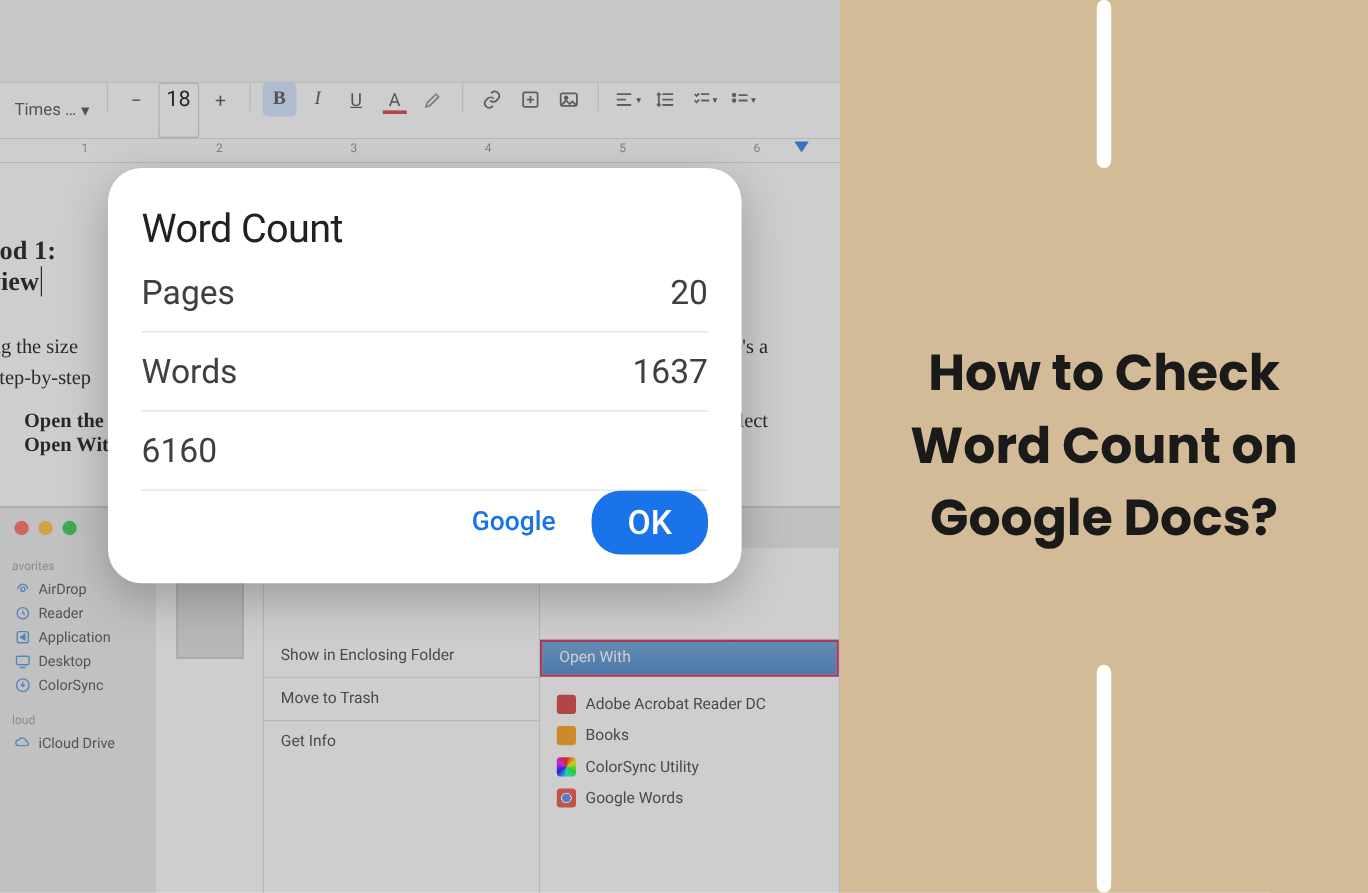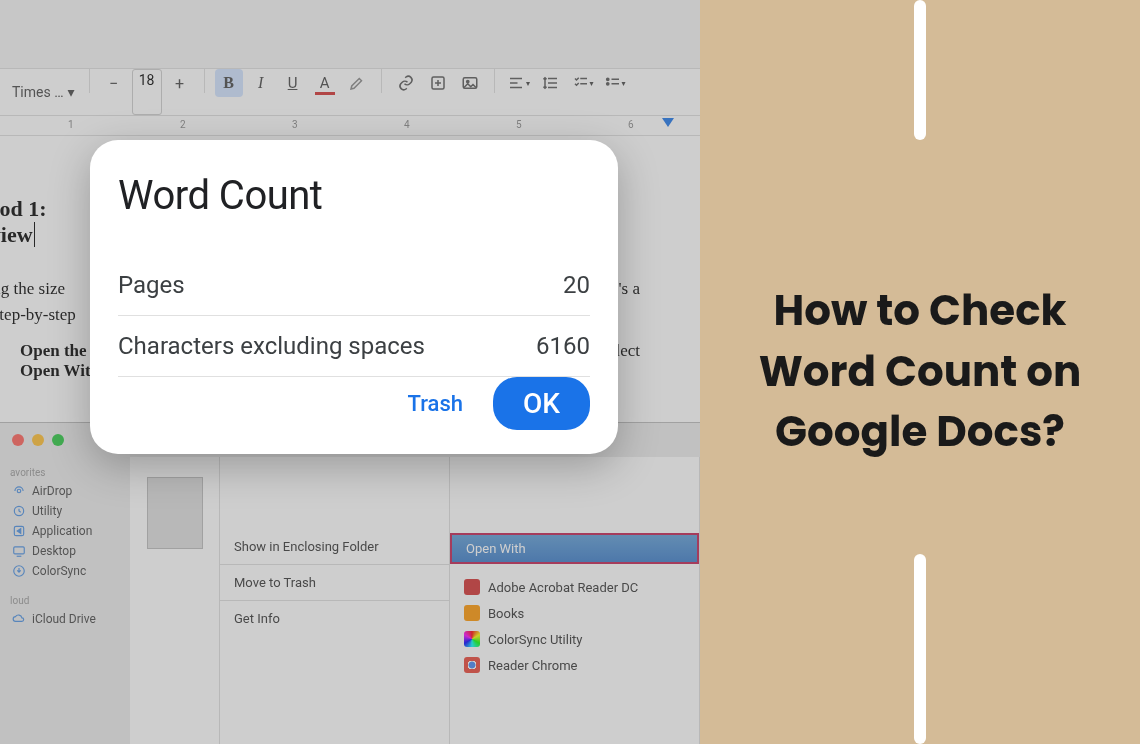--- a/index.html
+++ b/index.html
@@ -8,21 +8,21 @@
 
 .left-panel { position: absolute; left: 0; top: 0; width: 700px; height: 744px; background: #f5f5f5; }
 .dim-overlay { position: absolute; inset: 0; background: rgba(115,115,115,0.35); z-index: 5; pointer-events: none; }
 
 
 .toolbar { position: absolute; top: 68px; left: 0; right: 0; height: 48px; background: #fff; border-top: 1px solid #ddd; border-bottom: 1px solid #ddd; display: flex; padding: 0 8px; gap: 4px; }
 .tb-sep { width: 1px; height: 24px; background: #ddd; margin: 0 6px; }
 .tb-btn { width: 28px; height: 28px; display: flex; align-items: center; justify-content: center; border-radius: 4px; cursor: pointer; color: #444; }
 .tb-btn svg { width: 18px; height: 18px; }
 .font-select { font-size: 14px; color: #444; padding: 4px 4px; display: flex; align-items: center; gap: 4px; cursor: pointer; }
-.font-size { border: 1px solid #ccc; border-radius: 3px; padding: 2px 6px; font-size: 14px; min-width: 30px; text-align: center; }
+.font-size { border: 1px solid #ccc; border-radius: 3px; padding: 2px 6px; font-size: 18px; min-width: 30px; text-align: center; }
 .tb-bold { background: #cfe2ff; font-weight: bold; font-family: serif; font-size: 16px; }
 .tb-italic { font-style: italic; font-family: serif; font-size: 16px; }
 .tb-underline { text-decoration: underline; font-size: 15px; }
 .tb-color { position: relative; font-size: 15px; }
 .tb-color::after { content: ""; position: absolute; bottom: 2px; left: 4px; right: 4px; height: 3px; background: #d32f2f; }
 
 
 .ruler { position: absolute; top: 116px; left: 0; right: 0; height: 20px; background: #fff; border-bottom: 1px solid #ddd; font-size: 10px; color: #888; }
 .ruler-mark { position: absolute; top: 3px; }
 .ruler-tri { position: absolute; top: 2px; width: 0; height: 0; border-left: 6px solid transparent; border-right: 6px solid transparent; border-top: 9px solid #1a73e8; }
@@ -49,22 +49,22 @@
 .finder-col-2 { width: 230px; }
 .finder-col-3 { flex: 1; }
 .ctx-item { padding: 6px 14px; cursor: pointer; }
 .ctx-sep { height: 1px; background: #ddd; margin: 4px 0; }
 .openwith-hdr { background: linear-gradient(#5b9bd5,#3a7bc8); color: #fff; padding: 6px 14px; border: 2px solid #c02050; }
 .app-item { display: flex; align-items: center; gap: 8px; padding: 5px 14px; cursor: pointer; }
 .app-icon { width: 16px; height: 16px; border-radius: 3px; }
 
 
 .modal { position: absolute; z-index: 10; left: 90px; top: 140px; width: 528px; background: #fff; border-radius: 28px; padding: 32px 28px 24px 28px; box-shadow: 0 12px 40px rgba(0,0,0,0.25); font-family: "Google Sans", Roboto, Arial, sans-serif; }
-.modal-title { font-size: 40px; font-weight: 400; color: #202124; margin-bottom: 36px; letter-spacing: -0.5px; }
-.stat-row { display: flex; justify-content: space-between; align-items: center; padding: 16px 0; border-bottom: 1px solid #e0e0e0; font-size: 24px; color: #3c4043; }
+.modal-title { font-size: 33px; font-weight: 400; color: #202124; letter-spacing: -0.5px; }
+.stat-row { display: flex; justify-content: space-between; align-items: center; padding: 16px 0; border-bottom: 1px solid #e0e0e0; font-size: 28px; color: #3c4043; }
 .stat-row:last-of-type { border-bottom: none; }
 .stat-label { font-weight: 400; }
 .stat-value { font-weight: 400; color: #3c4043; }
 .check-row { display: flex; align-items: center; gap: 16px; margin-top: 20px; margin-bottom: 24px; }
 .check-circle { width: 46px; height: 46px; border: 3px solid #1a73e8; border-radius: 50%; display: flex; align-items: center; justify-content: center; cursor: pointer; }
 .check-box { width: 20px; height: 20px; border: 2.5px solid #5f6368; border-radius: 2px; }
 .check-label { font-size: 25px; color: #3c4043; }
 .modal-btns { display: flex; justify-content: flex-end; gap: 18px; align-items: center; }
 .btn-cancel { color: #1a73e8; font-size: 22px; font-weight: 500; cursor: pointer; padding: 10px 12px; }
 .btn-ok { background: #1a73e8; color: #fff; font-size: 28px; font-weight: 500; padding: 10px 30px; border-radius: 24px; cursor: pointer; }
@@ -186,21 +186,21 @@
               <circle cx="12" cy="12" r="3"></circle>
               <path d="M5 12a7 7 0 0114 0"></path>
             </svg>
             <span>AirDrop</span>
           </div>
         <div class="fsb-item">
             <svg viewBox="0 0 24 24" fill="none" stroke="#4a90e2" stroke-width="2">
               <circle cx="12" cy="12" r="8"></circle>
               <path d="M12 8v4l3 2"></path>
             </svg>
-            <span>Utility</span>
+            <span>Reader</span>
           </div>
         <div class="fsb-item">
             <svg viewBox="0 0 24 24" fill="none" stroke="#4a90e2" stroke-width="2">
               <rect x="4" y="4" width="16" height="16" rx="3"></rect>
               <path d="M9 12l6-4v8z" fill="#4a90e2"></path>
             </svg>
             <span>Application</span>
           </div>
         <div class="fsb-item">
             <svg viewBox="0 0 24 24" fill="none" stroke="#4a90e2" stroke-width="2">
@@ -247,41 +247,44 @@
           <div class="app-item">
               <div class="app-icon" style="background:#ff9500"></div>
               <span>Books</span>
             </div>
           <div class="app-item">
               <div class="app-icon" style="background:conic-gradient(red,yellow,lime,cyan,blue,magenta,red)"></div>
               <span>ColorSync Utility</span>
             </div>
           <div class="app-item">
               <div class="app-icon" style="background:radial-gradient(circle at 50% 50%,#4285f4 30%,#fff 32%,#fff 38%,#ea4335 40%)"></div>
-              <span>Reader Chrome</span>
+              <span>Google Words</span>
             </div>
         </div>
       </div>
     </div>
   </div>
 
   <div class="dim-overlay"></div>
 
   <div class="modal">
     <div class="modal-title">Word Count</div>
     <div class="stat-row">
       <span class="stat-label">Pages</span>
       <span class="stat-value">20</span>
     </div>
     <div class="stat-row">
-      <span class="stat-label">Characters excluding spaces</span>
+      <span class="stat-label">Words</span>
+      <span class="stat-value">1637</span>
+    </div>
+    <div class="stat-row">
       <span class="stat-value">6160</span>
     </div>
     <div class="modal-btns">
-      <div class="btn-cancel">Trash</div>
+      <div class="btn-cancel">Google</div>
       <div class="btn-ok">OK</div>
     </div>
   </div>
 
 </div>
 
 <div class="right-panel">
   <div class="right-title">How to Check Word Count on Google Docs?</div>
 </div>
 <div class="vline vl1"></div>

